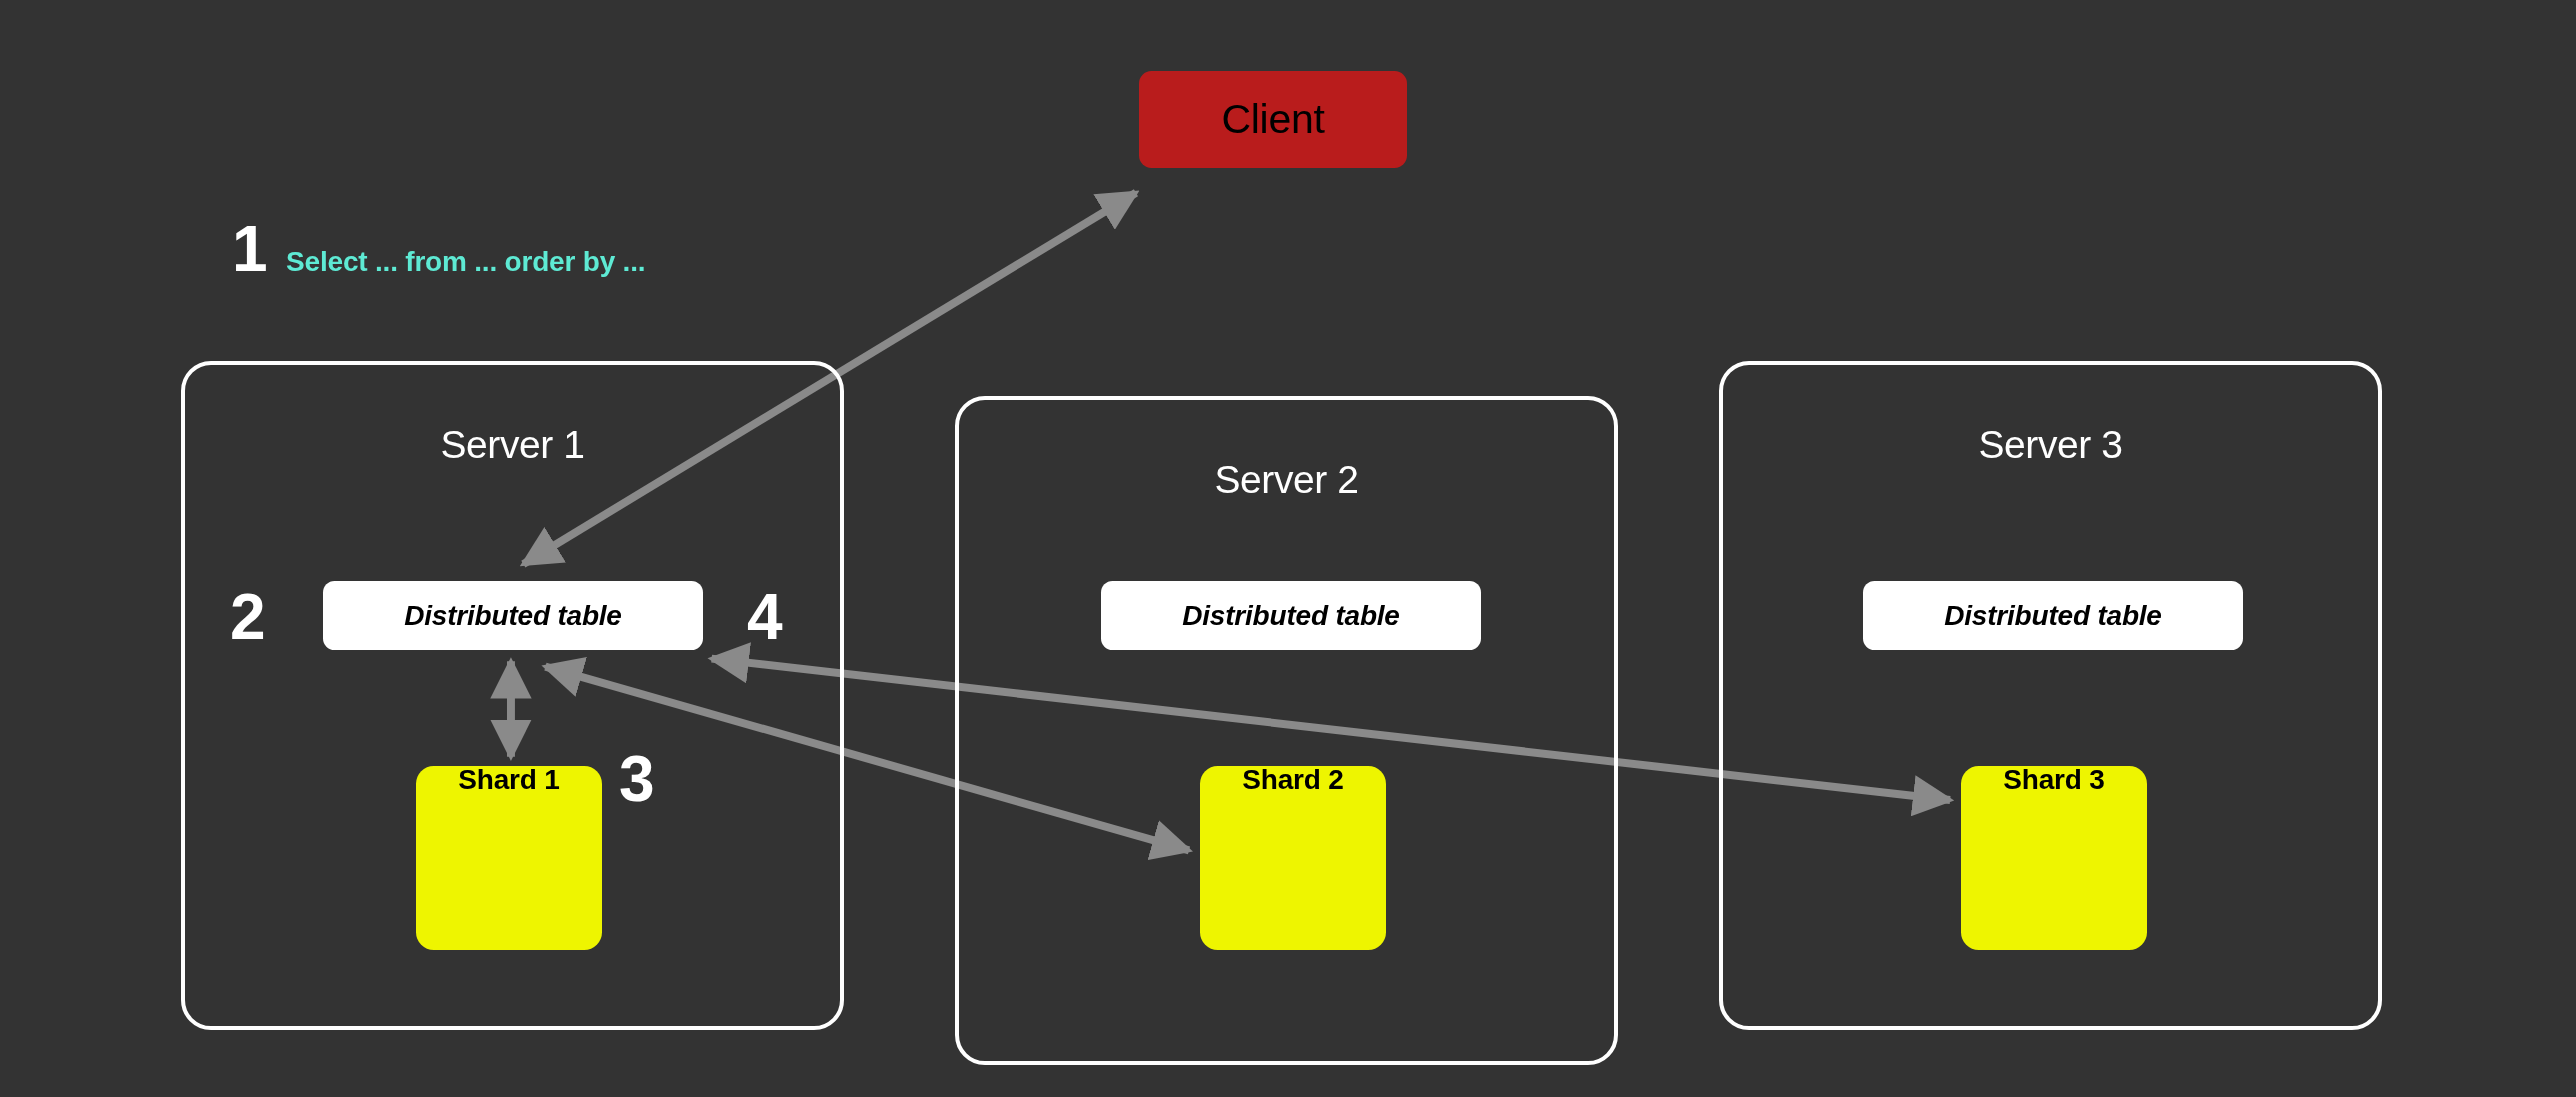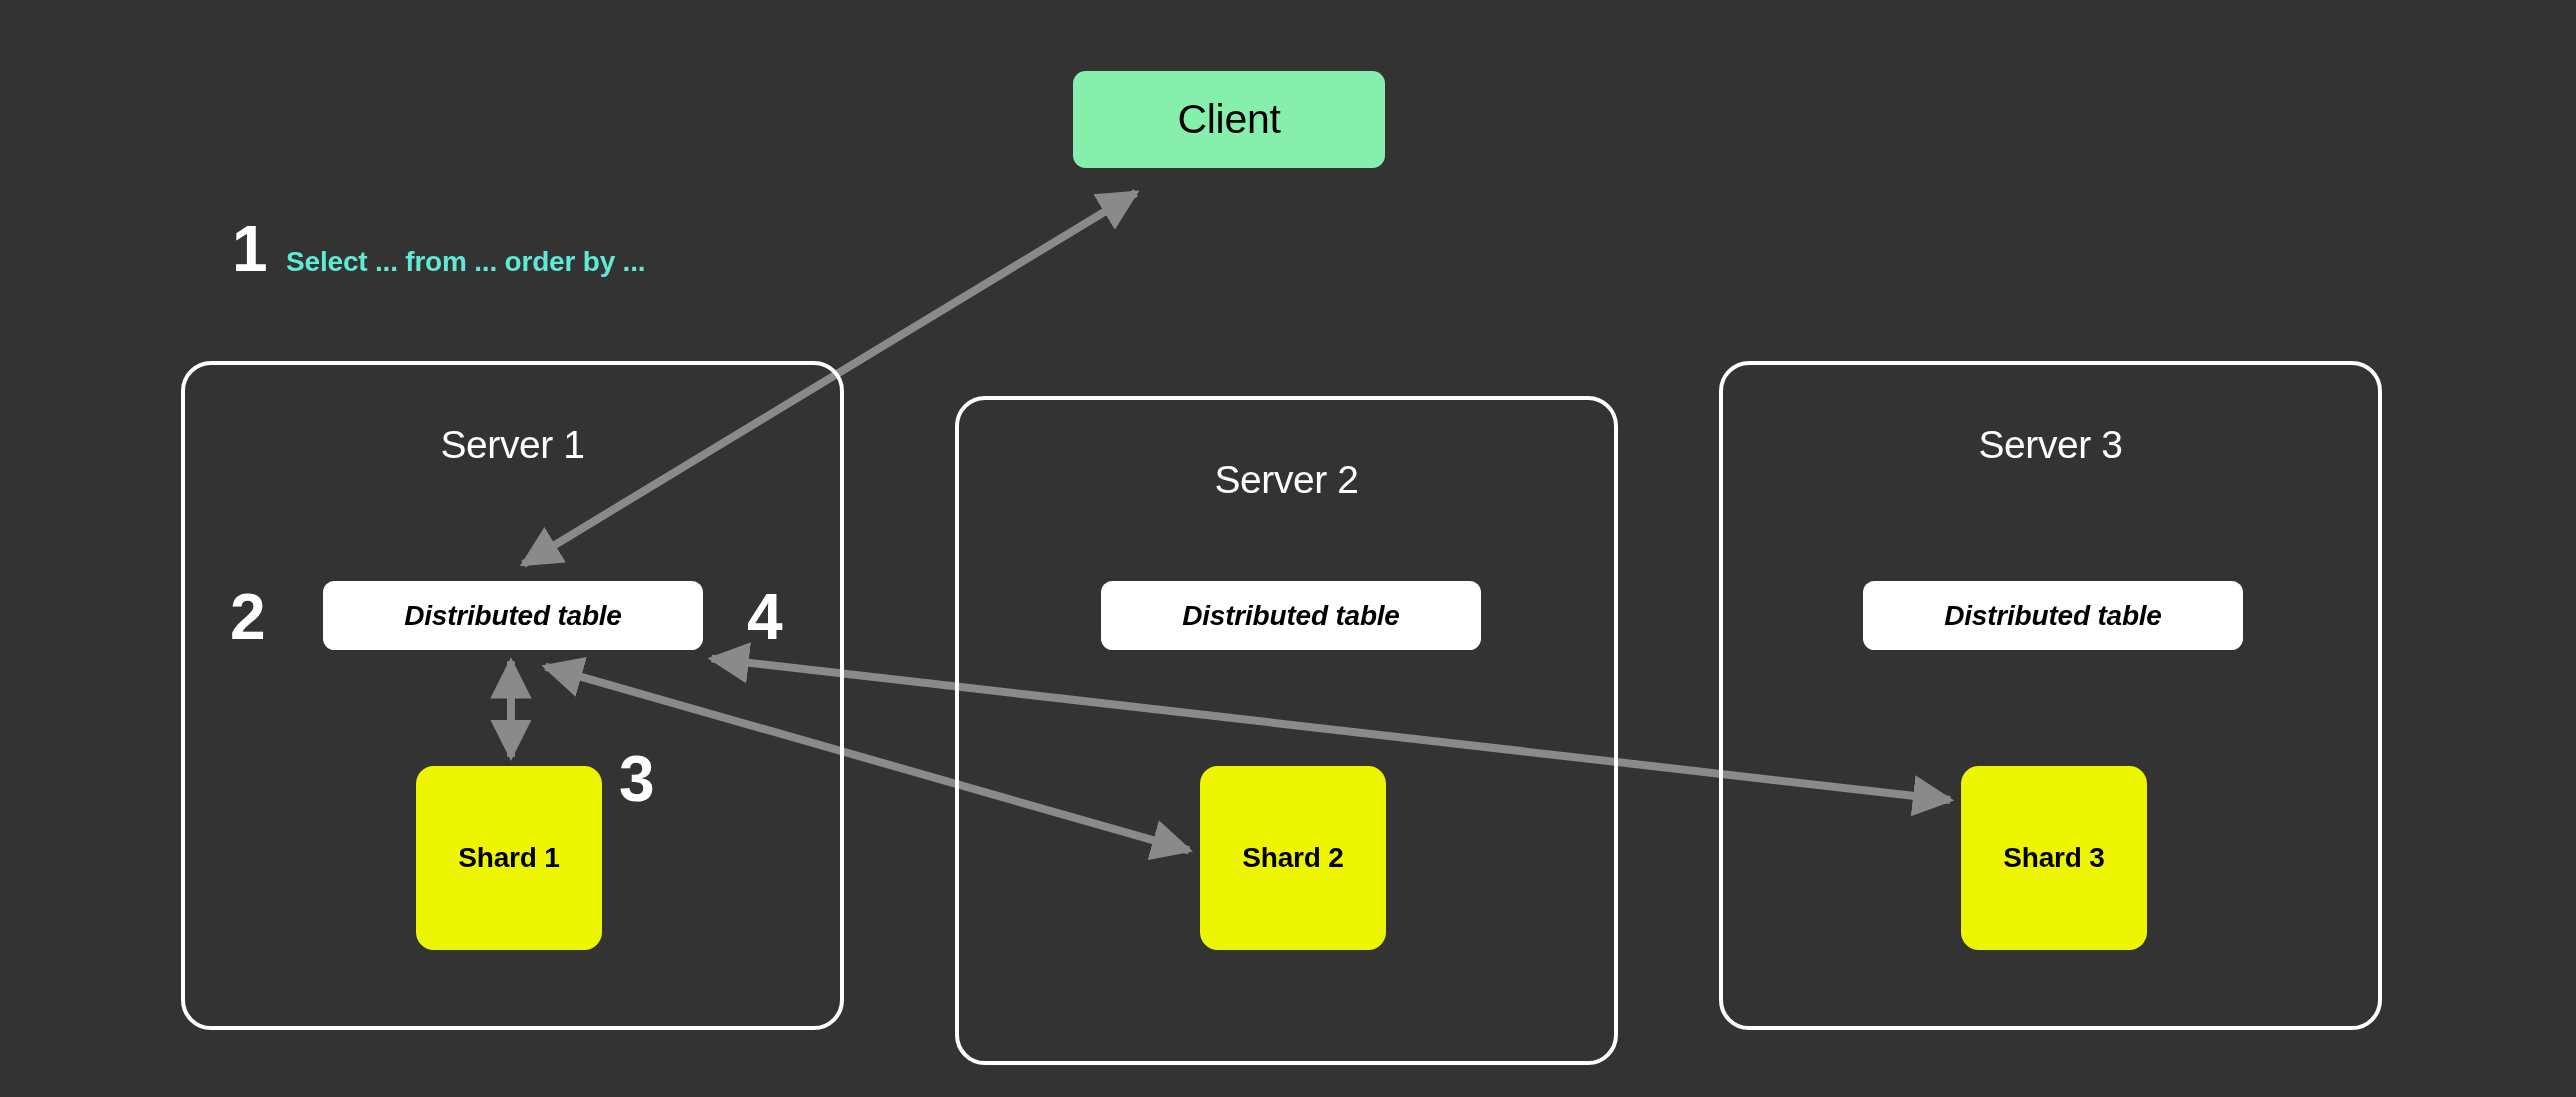--- a/index.html
+++ b/index.html
@@ -23,25 +23,25 @@
     position: absolute;
     left: 0; top: 0;
     width: 2576px;
     height: 1098px;
     pointer-events: none;
   }
 
   
   .client-node {
     position: absolute;
-    left: 1073px;
+    left: 1139px;
     top: 71px;
-    width: 312px;
+    width: 268px;
     height: 97px;
-    background: #86efac;
+    background: #b91c1c;
     border-radius: 12.4px;
     display: flex;
     align-items: center;
     justify-content: center;
   }
   .client-label {
     color: #000000;
     font-size: 41px;
     font-weight: 500;
     letter-spacing: -0.3px;
@@ -123,21 +123,21 @@
   .dt3 { left: 1863px; top: 581px; width: 380px; }
 
   
   .shard-box {
     position: absolute;
     width: 186px;
     height: 184px;
     background: #EEF500;
     border-radius: 17.7px;
     display: flex;
-    align-items: center;
+    align-items: flex-start;
     justify-content: center;
   }
   .shard-label {
     color: #000000;
     font-size: 28px;
     font-weight: bold;
     letter-spacing: -0.2px;
     line-height: 1;
   }
   .sh1 { left: 416px; top: 766px; }

